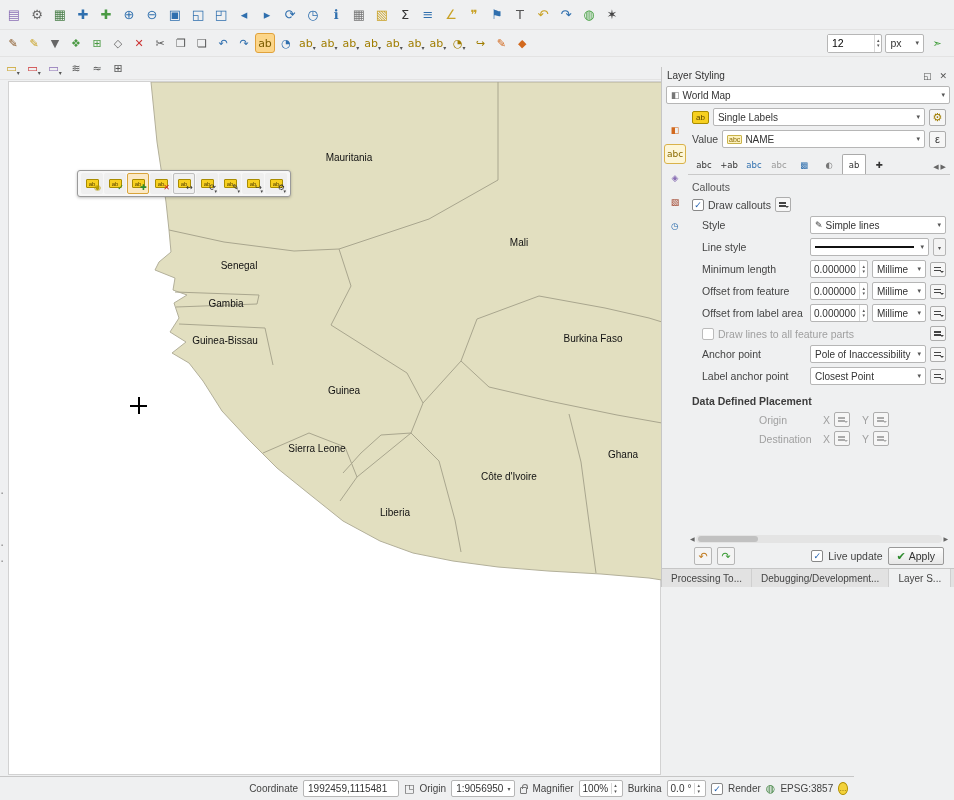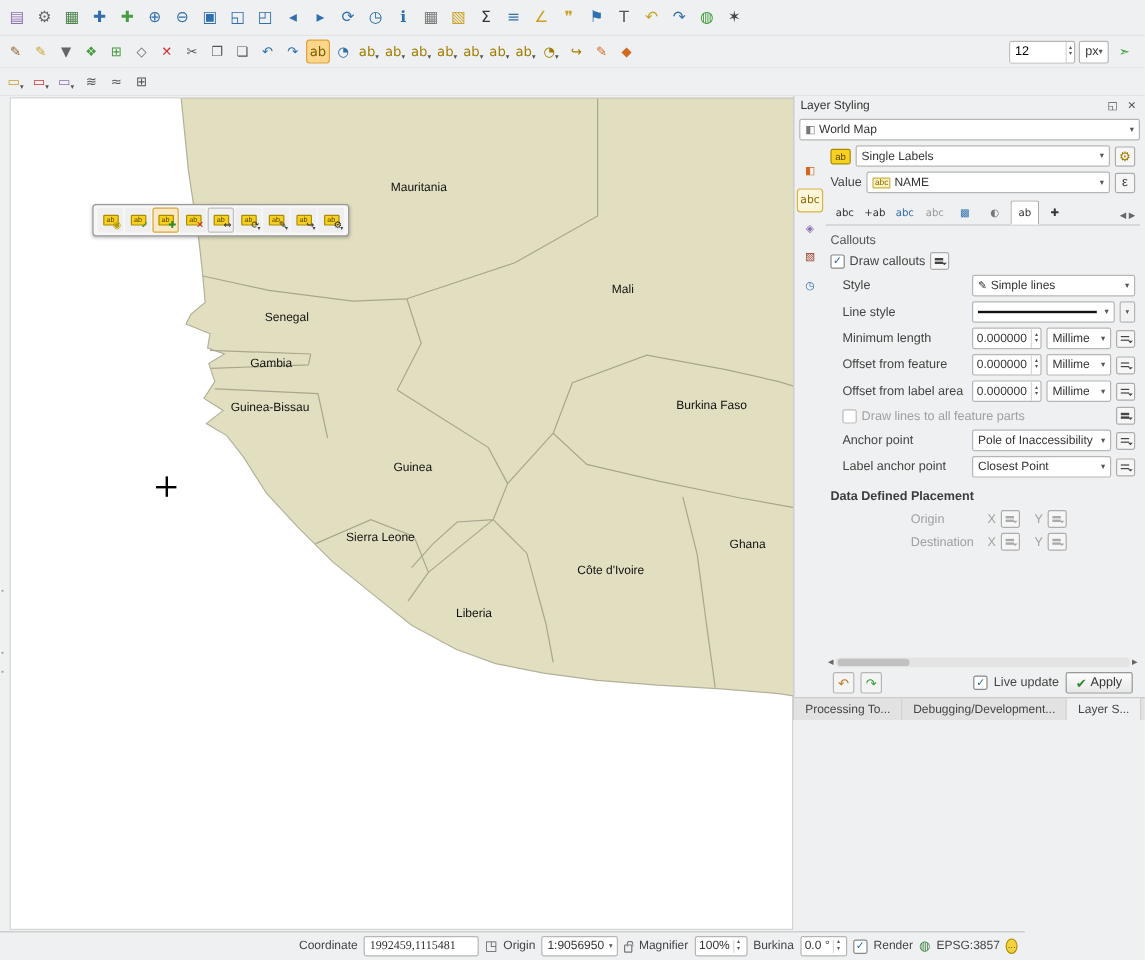--- a/index.html
+++ b/index.html
@@ -20,21 +20,21 @@
   #tbrow2 .tbtn, #tbrow3 .tbtn { min-width: 20px; height: 20px; }
   .tbtn .g { font-size: 13px; line-height: 1; }
   #tbrow2 .tbtn .g, #tbrow3 .tbtn .g { font-size: 11px; }
   .tbtn .ar { font-size: 6px; color: #555; align-self: flex-end; line-height: 1.4; }
   .fontgrp { margin-left: auto; display: flex; align-items: center; gap: 3px; padding-right: 4px; }
   .spinwrap { display: flex; align-items: stretch; background: #fff; border: 1px solid #b6b6b6; border-radius: 2px; height: 19px; }
   .spinwrap input { width: 46px; border: none; outline: none; font-size: 10.5px; padding: 0 4px;
                     font-family: "Liberation Sans", sans-serif; }
   .spinarrows { display: flex; flex-direction: column; justify-content: center; font-size: 5px;
                 color: #555; padding: 0 2px; border-left: 1px solid #d8d8d8; line-height: 1.1; }
-  .unitcombo { display: flex; align-items: center; background: #fff; border: 1px solid #b6b6b6;
+  .unitcombo { display: flex; align-items: center; gap: 14px; background: #fff; border: 1px solid #b6b6b6;
                border-radius: 2px; height: 19px; padding: 0 4px; font-size: 10.5px; color: #333; }
   .unitcombo .arrow { font-size: 7px; color: #555; }
   
   #left-edge { position: absolute; left: 0; top: 80px; width: 8px; height: 696px; background: #eff0f1; }
   #left-edge .edgeic { position: absolute; left: 1px; font-size: 6px; color: #9a9a9a; }
   
   #map { position: absolute; left: 8px; top: 81px; width: 653px; height: 694px;
          background: #ffffff; border: 1px solid #d2d2d2; cursor: crosshair; }
   #map svg { position: absolute; left: 0; top: 0; }
   .maplabel { position: absolute; transform: translate(-50%,-50%); font-size: 10px; color: #111;
@@ -46,21 +46,21 @@
             position: relative; display: flex; align-items: center; justify-content: center; }
   .fltbtn .tag { width: 13px; height: 9px; background: #f7d020; border: 1px solid #a98c00;
                  border-radius: 1px; font-size: 6px; line-height: 8px; color: #5a4500; text-align: center; }
   .fltbtn .ov { position: absolute; right: 1px; bottom: 1px; font-size: 8px; line-height: 1;
                 font-family: "DejaVu Sans", sans-serif; }
   .fltbtn .ar { position: absolute; right: 0; bottom: -1px; font-size: 5px; color: #444; }
   #crosshair { position: absolute; left: 129px; top: 323px; width: 0; height: 0; }
   #crosshair .ch-h { position: absolute; left: -8px; top: 0; width: 17px; height: 1.5px; background: #000; }
   #crosshair .ch-v { position: absolute; left: 0; top: -8px; width: 1.5px; height: 17px; background: #000; }
   
-  #panel { position: absolute; left: 661px; top: 80px; width: 293px; height: 520px;
+  #panel { position: absolute; left: 661px; top: 67px; width: 293px; height: 520px;
            background: #eff0f1; border-left: 1px solid #c6c6c6; display: flex; flex-direction: column; }
   .phead { height: 17px; display: flex; align-items: center; padding: 0 5px; gap: 4px; }
   .ptitle { font-size: 10px; color: #333; flex: 1; }
   .phicon { font-size: 9px; color: #555; padding: 0 2px; }
   .layerrow { padding: 1px 5px 3px 5px; }
   .pbody { flex: 1; display: flex; min-height: 0; }
   .pstrip { width: 26px; display: flex; flex-direction: column; align-items: center; gap: 4px;
             padding-top: 14px; }
   .stripbtn { width: 22px; height: 20px; border: 1px solid transparent; border-radius: 3px;
               display: flex; align-items: center; justify-content: center; }
@@ -842,21 +842,21 @@
       <button class="dtab" style="background: rgb(239, 240, 241);">
         <span>Layer S...</span>
       </button>
 
   </div>
 </div>
 
 <div id="statusbar">
   <span class="sb-spacer"></span>
   <span>Coordinate</span>
-  <input class="sb-input" style="width: 96px; font-family: Liberation Serif, serif;" value="1992459,1115481">
+  <input class="sb-input" style="width: 96px;" value="1992459,1115481">
   <span class="sb-ic">◳</span>
   <span>Origin</span>
   <span class="sb-combo">
     <span>1:9056950</span>
     <span class="arrow">▾</span>
   </span>
   <span class="lock"></span>
   <span>Magnifier</span>
   <span class="sb-spin">
     <span>100%</span>

